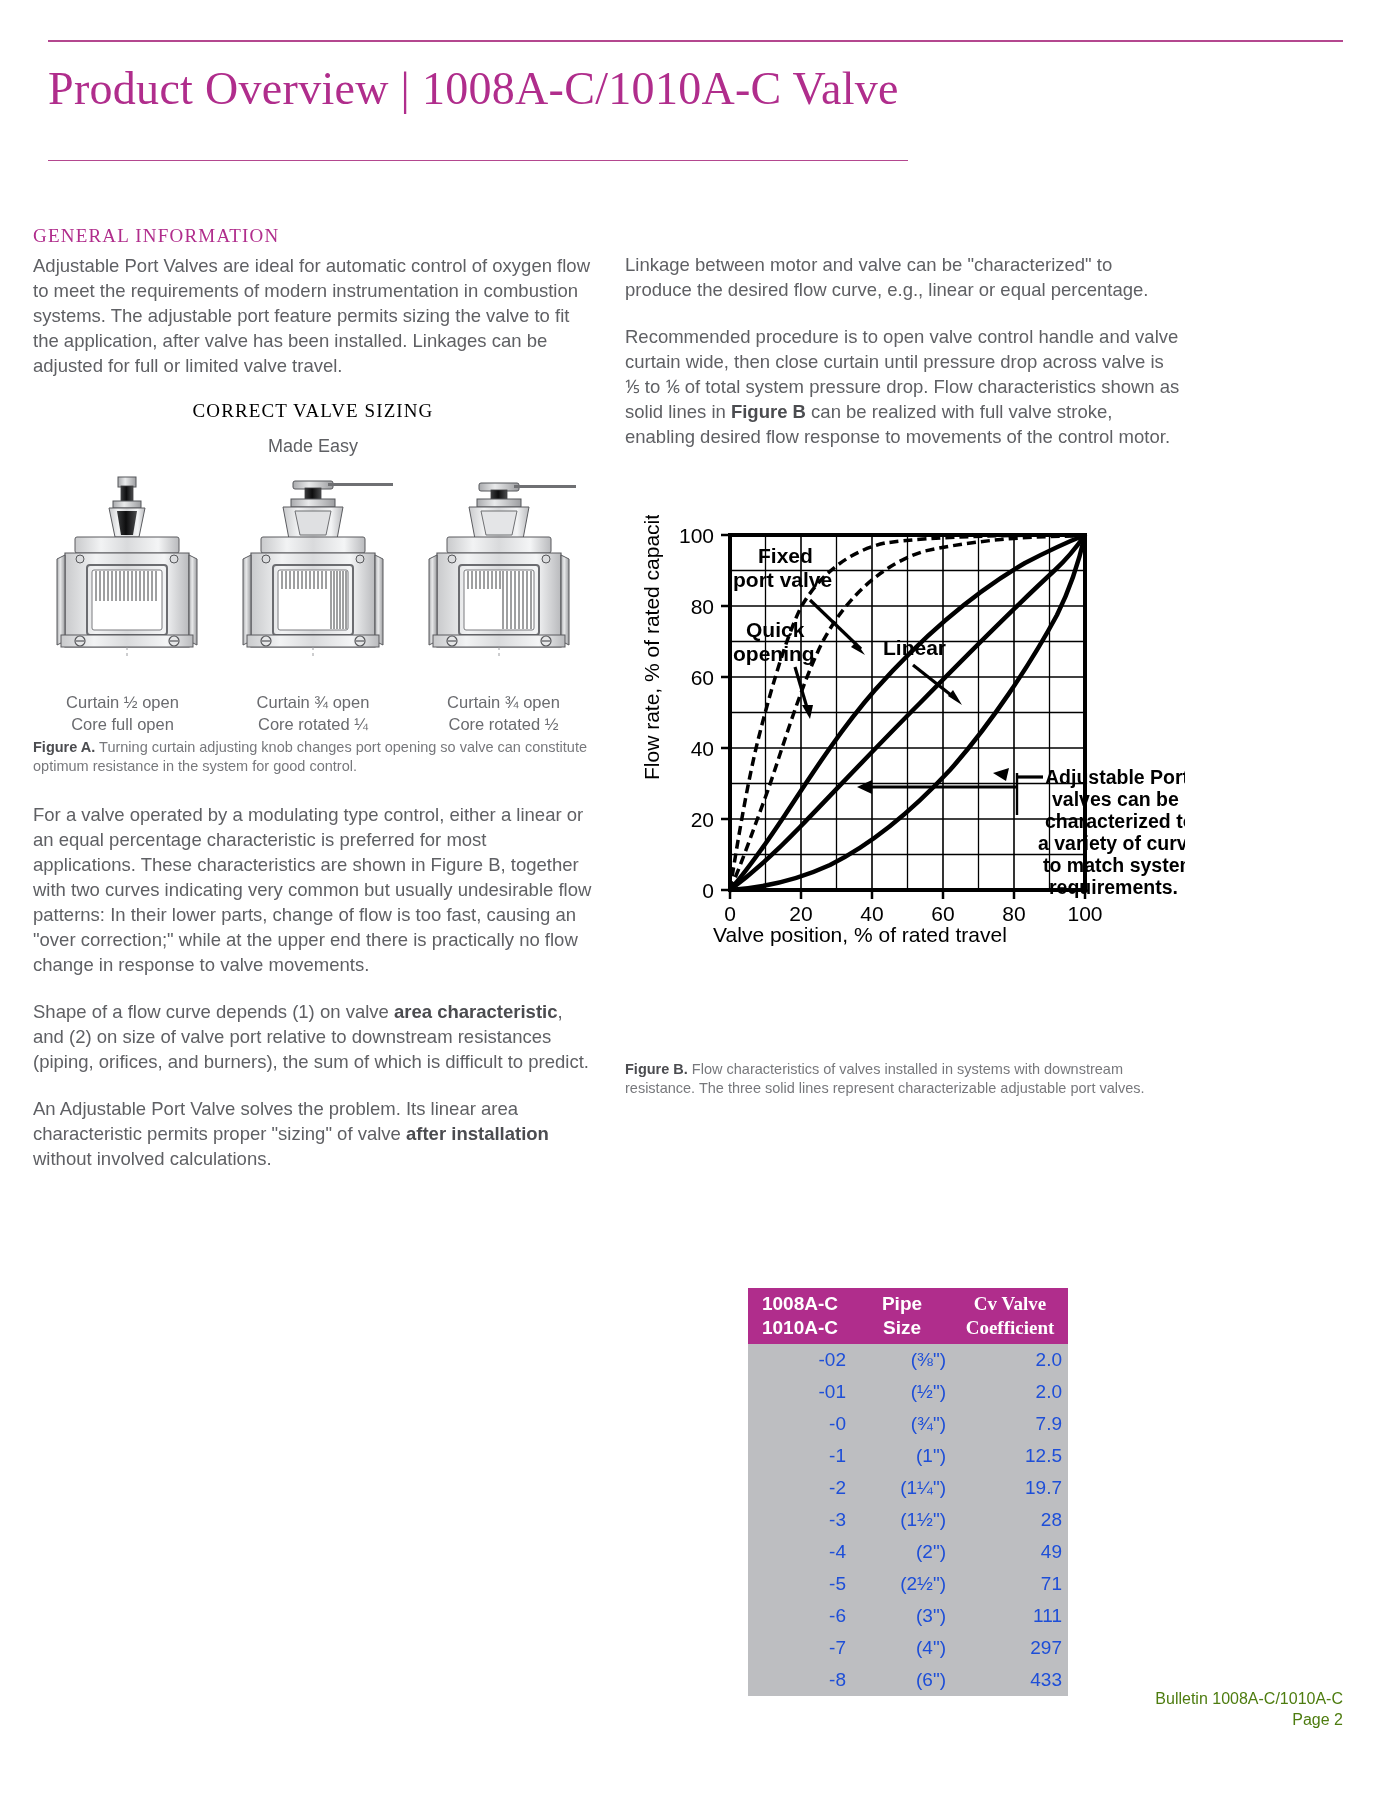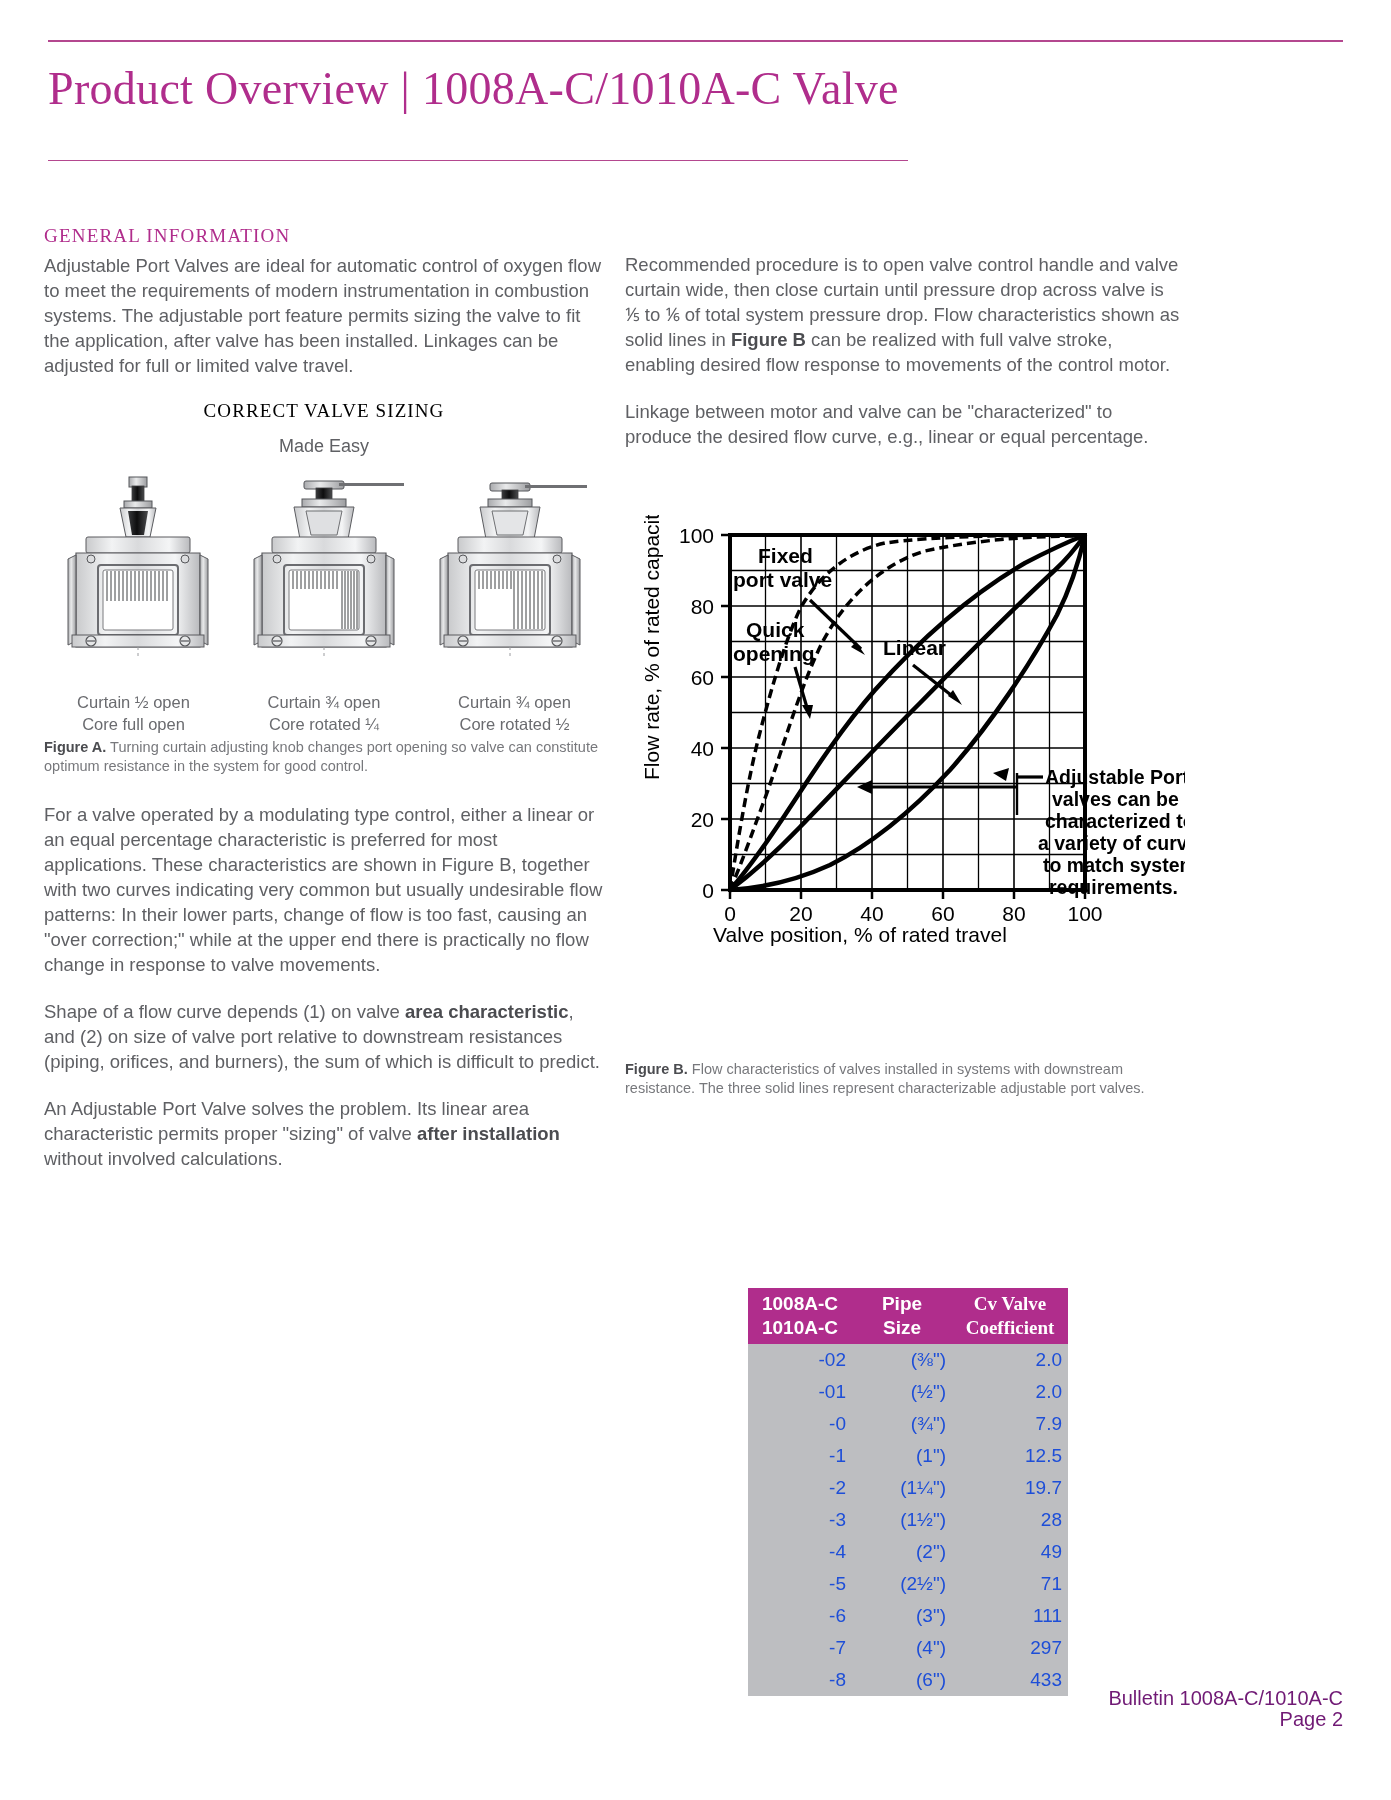--- a/index.html
+++ b/index.html
@@ -24,21 +24,21 @@
     font-family:"Liberation Serif", serif;
     font-size:46px; font-weight:400; letter-spacing:.3px;
     color:#b02d8c; white-space:nowrap;
   }
   .hdr-rule-bottom{
     position:absolute; left:48px; top:160px; width:860px; height:1px;
     background:#b4478f;
   }
 
   
-  .col-left{ position:absolute; left:44px; top:225px; width:560px; }
+  .col-left{ position:absolute; left:33px; top:225px; width:560px; }
   .col-right{ position:absolute; left:625px; top:252px; width:555px; }
 
   .sec-head{
     color:#b02d8c; font-family:"Liberation Serif", serif;
     font-size:19px; letter-spacing:1.2px; font-weight:400;
     margin:0 0 6px 0;
   }
   p.body{
     margin:0 0 22px 0; font-size:18.5px; line-height:25px;
     color:#5f6064; font-weight:300;
@@ -94,21 +94,21 @@
     background:#bdbec1; color:#1d4ed8; text-align:right;
     padding:4px 6px; font-weight:400; line-height:24px;
   }
   .tbl .c0{ width:104px; }
   .tbl .c1{ width:100px; }
   .tbl .c2{ width:116px;font-family:Liberation Serif, serif; }
 
   
   .footer{
     position:absolute; right:48px; top:1688px; text-align:right;
-    font-size:20px; line-height:21px; color:#701a75; font-weight:300;
+    font-size:16px; line-height:21px; color:#4d7c0f; font-weight:300;
   }
 </style>
 </head>
 <body>
 
 <div class="page">
 
   <div class="hdr-rule-top"></div>
   <div class="page-title">Product Overview | 1008A-C/1010A-C Valve</div>
   <div class="hdr-rule-bottom"></div>
@@ -319,22 +319,22 @@
     </div>
 
     <p class="body" style="margin-top:26px">For a valve operated by a modulating type control, either a linear or an equal percentage characteristic is preferred for most applications. These characteristics are shown in Figure B, together with two curves indicating very common but usually undesirable flow patterns: In their lower parts, change of flow is too fast, causing an "over correction;" while at the upper end there is practically no flow change in response to valve movements.</p>
 
     <p class="body"><span>Shape of a flow curve depends (1) on valve </span><b>area characteristic</b><span>, and (2) on size of valve port relative to downstream resistances (piping, orifices, and burners), the sum of which is difficult to predict.</span></p>
 
     <p class="body"><span>An Adjustable Port Valve solves the problem. Its linear area characteristic permits proper "sizing" of valve </span><b>after installation</b><span> without involved calculations.</span></p>
   </div>
 
   <div class="col-right">
+    <p class="body">Linkage between motor and valve can be "characterized" to produce the desired flow curve, e.g., linear or equal percentage.</p>
     <p class="body"><span>Recommended procedure is to open valve control handle and valve curtain wide, then close curtain until pressure drop across valve is ⅕ to ⅙ of total system pressure drop. Flow characteristics shown as solid lines in </span><b>Figure B</b><span> can be realized with full valve stroke, enabling desired flow response to movements of the control motor.</span></p>
-    <p class="body">Linkage between motor and valve can be "characterized" to produce the desired flow curve, e.g., linear or equal percentage.</p>
   </div>
 
   <div class="chart-wrap">
     <svg width="560" height="420" viewBox="0 0 560 420">
 
       <g stroke="#000" stroke-width="1.6">
         <line x1="176" y1="20" x2="176" y2="375"></line>
         <line x1="247" y1="20" x2="247" y2="375"></line>
         <line x1="318" y1="20" x2="318" y2="375"></line>
         <line x1="389" y1="20" x2="389" y2="375"></line>

